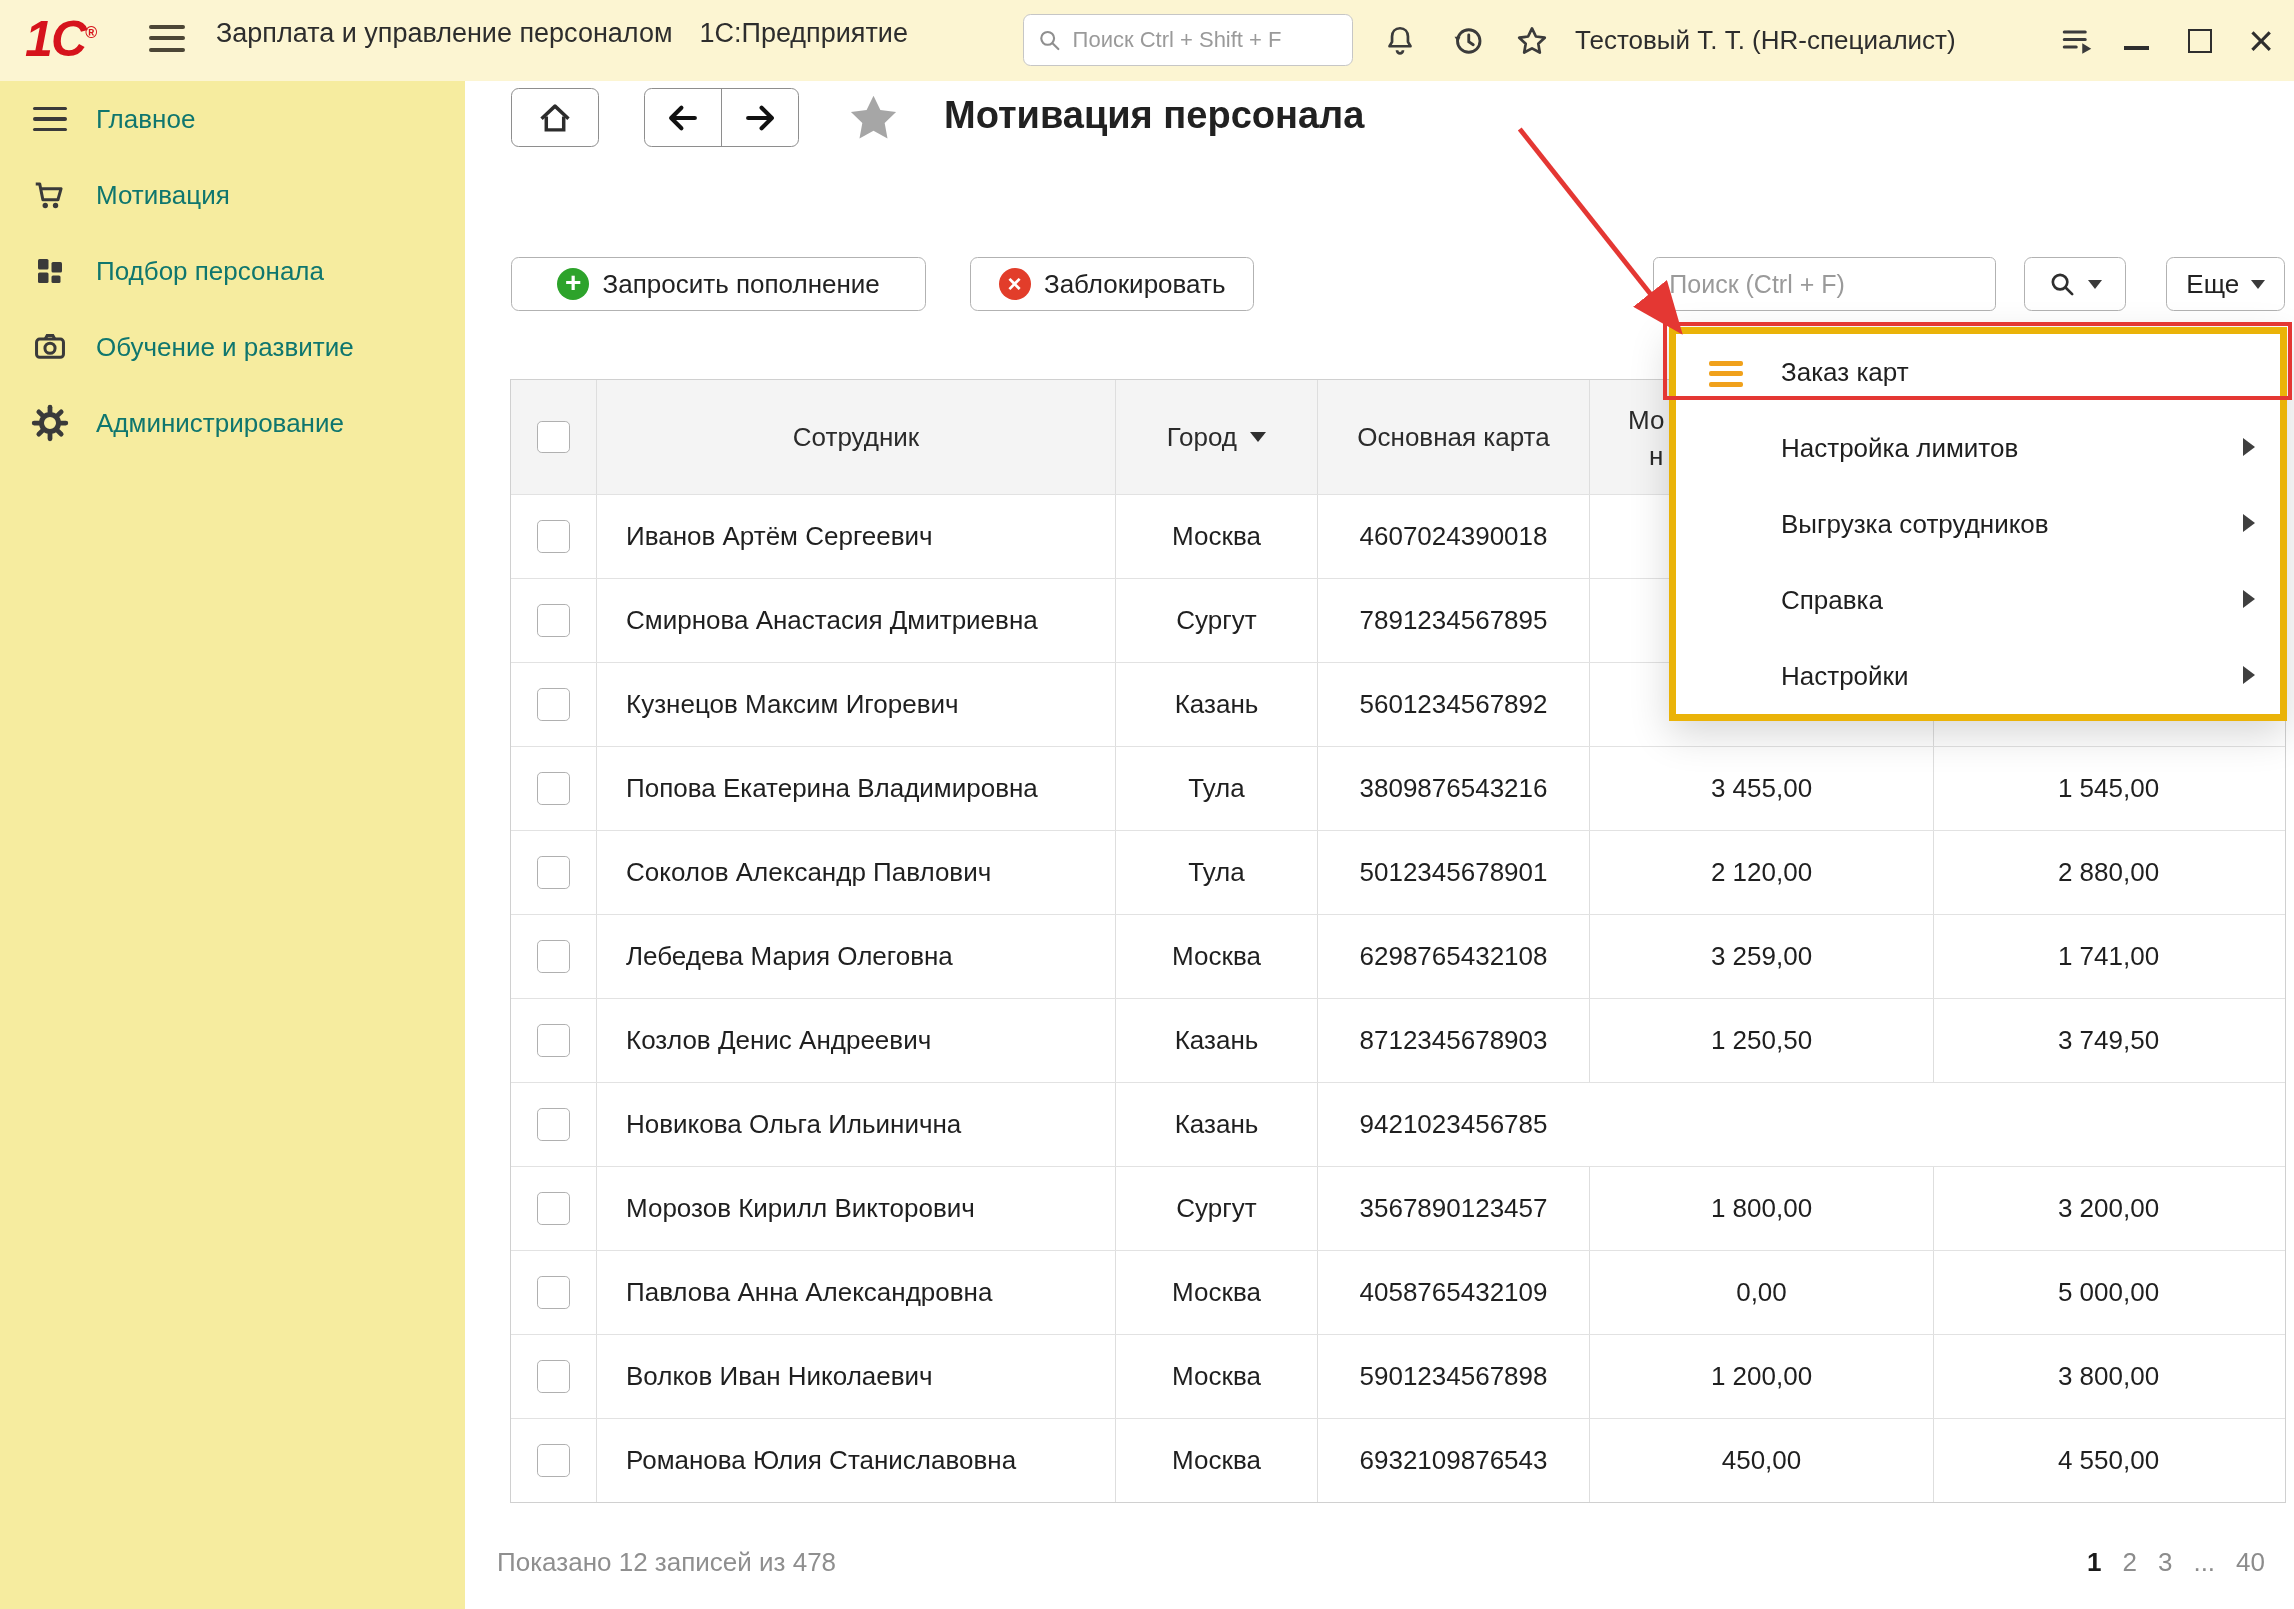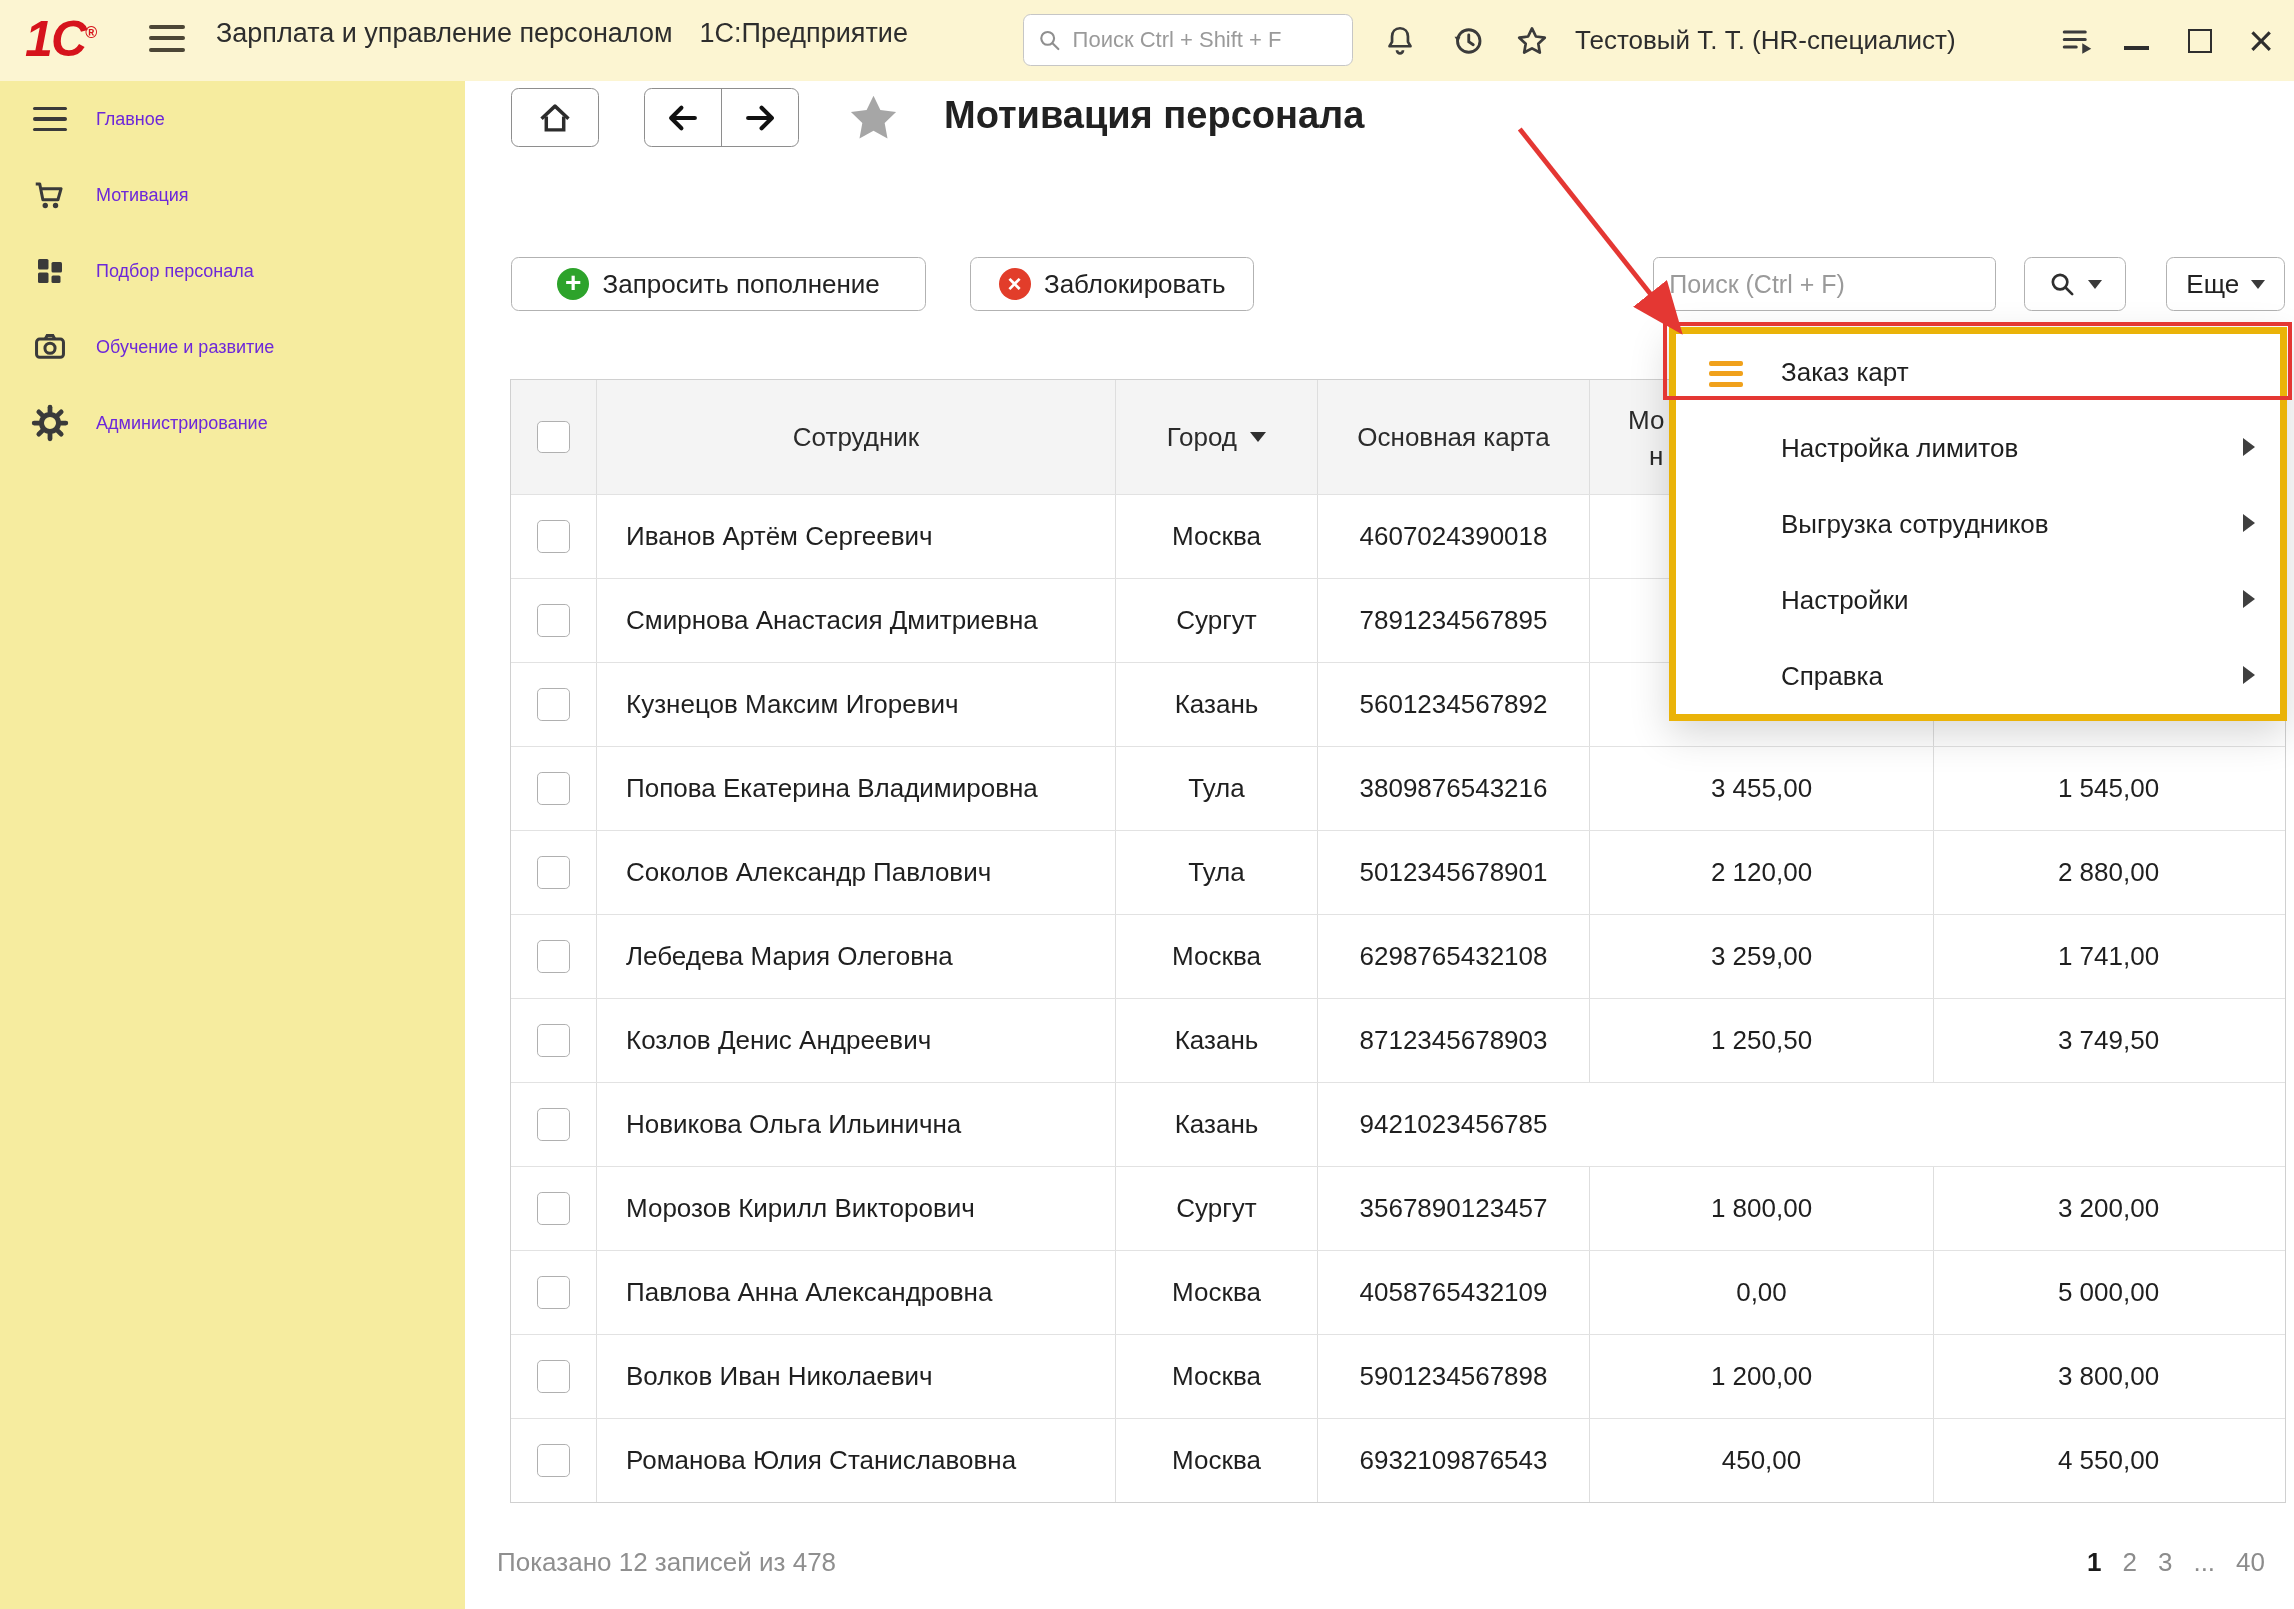--- a/index.html
+++ b/index.html
@@ -22,21 +22,21 @@
   .tb-user { position: absolute; left: 1575px; top: 0; height: 81px; display: flex; align-items: center; font-size: 26px; color: #2d2d2d; }
   .win-btn { position: absolute; top: 19px; width: 44px; height: 44px; display: flex; align-items: center; justify-content: center; background: transparent; border: none; cursor: pointer; color: #2e2e2e; }
   .min-line { width: 25px; height: 3.8px; background: #2e2e2e; margin-top: 13.4px; }
   .max-box { width: 24px; height: 24px; border: 2.9px solid #2e2e2e; }
   .close-x { font-size: 44px; line-height: 1; color: #2e2e2e; }
 
   
   .sidebar { position: absolute; left: 0; top: 81px; width: 465px; height: 1528px; background: #f6ec9f; z-index: 5; }
   .sb-item { height: 76px; display: flex; align-items: center; padding-left: 29px; gap: 25px; cursor: pointer; }
   .sb-item .ico { width: 42px; height: 42px; display: flex; align-items: center; justify-content: center; color: #3a3a3a; }
-  .sb-item .lbl { font-size: 18px; color: #6d28d9; }
+  .sb-item .lbl { font-size: 26px; color: #0f766e; }
   .sb-burger { width: 34px; color: #3a3a3a; }
   .sb-burger i + i { margin-top: 6.7px; }
 
   
   .btn-home { position: absolute; left: 511px; top: 88px; width: 88px; height: 59px; background: #fff; border: 1.9px solid #8e8e8e; border-radius: 7.6px; display: flex; align-items: center; justify-content: center; cursor: pointer; color: #2c2c2c; }
   .nav-pair { position: absolute; left: 644px; top: 88px; width: 155px; height: 59px; background: #fff; border: 1.9px solid #8e8e8e; border-radius: 7.6px; display: flex; }
   .nav-half { flex: 1; display: flex; align-items: center; justify-content: center; cursor: pointer; background: transparent; border: none; color: #111; }
   .nav-half + .nav-half { border-left: 1.9px solid #8e8e8e; }
   .fav-star { position: absolute; left: 845px; top: 89px; width: 57px; height: 57px; cursor: pointer; }
   .page-title { position: absolute; left: 944px; top: 94px; font-size: 38px; font-weight: bold; color: #212121; }
@@ -535,25 +535,25 @@
     </div>
     <div class="dd-item">
       <span>Настройка лимитов</span>
       <span class="caret-right"></span>
     </div>
     <div class="dd-item">
       <span>Выгрузка сотрудников</span>
       <span class="caret-right"></span>
     </div>
     <div class="dd-item">
+      <span>Справка</span>
+      <span class="caret-right"></span>
+    </div>
+    <div class="dd-item">
       <span>Настройки</span>
-      <span class="caret-right"></span>
-    </div>
-    <div class="dd-item">
-      <span>Справка</span>
       <span class="caret-right"></span>
     </div>
   </div>
 
   <div class="annot-rect"></div>
   <svg class="annot-arrow" viewBox="0 0 260 260">
     <defs>
       <marker id="ah" markerWidth="11" markerHeight="9" refX="9" refY="4.5" orient="auto">
         <path d="M0,0 L11,4.5 L0,9 z" fill="#e43733"></path>
       </marker>

